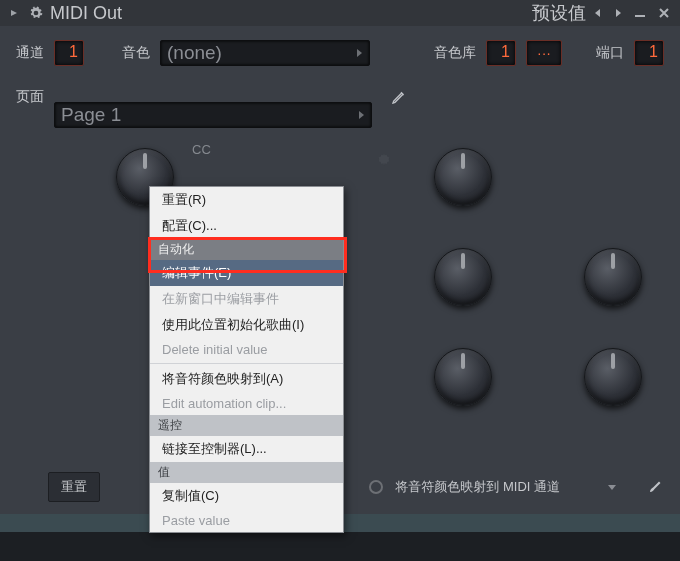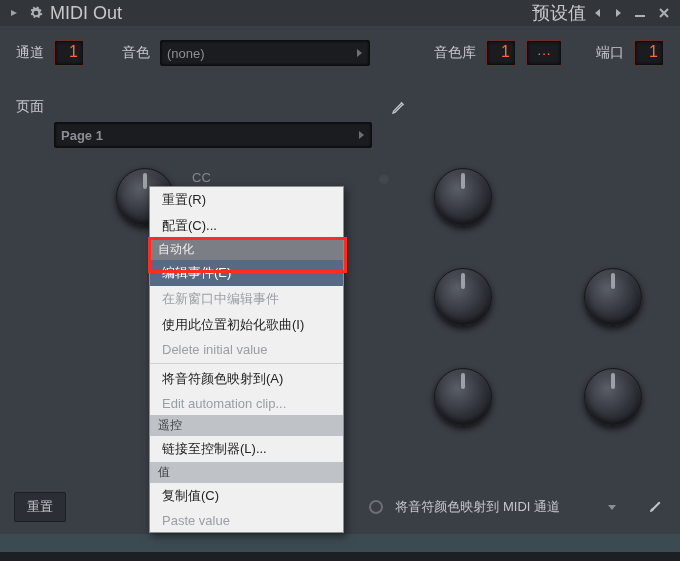--- a/index.html
+++ b/index.html
@@ -26,25 +26,25 @@
     color: #ff6a3c; font-size: 16px; text-align: right; padding: 2px 5px 0 0;
     border-radius: 2px; box-shadow: inset 0 0 4px #000;
   }
   .dotbox {
     width: 36px; height: 26px; background: #1a1c20; border: 1px solid #6a2e26;
     color: #ff6a3c; border-radius: 2px; display: flex; align-items: center; justify-content: center;
     box-shadow: inset 0 0 4px #000;
   }
   .dd {
     background: #1a1c20; height: 26px; border-radius: 2px; display: flex;
-    align-items: center; padding: 0 6px; color: #8b8e94; font-size: 13px;
+    align-items: center; padding: 0 6px; color: #8b8e94; font-size: 19px;
     border: 1px solid #0d0e10; box-shadow: inset 0 0 3px #000;
   }
   .dd-patch { width: 210px; justify-content: space-between; }
-  .dd-page { width: 318px; justify-content: space-between; margin-top: 56px; font-weight: bold; }
+  .dd-page { width: 318px; justify-content: space-between; margin-top: 36px; }
   .dd .tri { color: #6d7075; display: flex; }
   .edit-ico {
     margin-left: 6px; color: #bfc2c7; width: 22px; height: 22px; display: flex;
     align-items: center; justify-content: center;
   }
   .label { color: #c6c8cc; }
   
   .knob-area { position: relative; height: 310px; margin-top: 14px; }
   .knob {
     position: absolute; width: 58px; height: 58px; border-radius: 50%;
@@ -65,21 +65,21 @@
     position: absolute; width: 18px; height: 18px; color: #43474e;
   }
   .cc-label { position: absolute; color: #85898f; font-size: 13px; }
   
   .footer {
     display: flex; align-items: center; gap: 8px; padding: 8px 14px 12px 14px;
     background: #3a3e45; color: #c6c8cc; font-size: 13px;
   }
   .btn {
     background: #2b2e34; border: 1px solid #1c1e22; color: #c6c8cc;
-    padding: 5px 12px; font-size: 13px; border-radius: 2px;
+    padding: 5px 12px; font-size: 13px; border-radius: 2px; margin-left: 34px;
   }
   .radio-off {
     width: 14px; height: 14px; border-radius: 50%; border: 2px solid #6d7075;
     display: inline-block; vertical-align: middle;
   }
   .chev-down { color: #8b8e94; }
   .brush-ico { color: #bfc2c7; }
   
   .piano {
     height: 68px; background: #1c1f23; position: relative;
@@ -182,21 +182,21 @@
     </div>
     <span class="edit-ico">
       <svg width="16" height="16" viewBox="0 0 24 24" fill="none" stroke="#bfc2c7" stroke-width="2">
           <path d="M3 21l3-1 12-12-2-2L4 18l-1 3zM15 5l4 4"></path>
         </svg>
     </span>
   </div>
 
   <div class="knob-area">
     <div class="knob" style="left:100px; top:6px;"></div>
-    <span class="cc-label" style="left:176px; top:8px;">CC</span>
+    <span class="cc-label" style="left:176px; top:0px;">CC</span>
     <span class="cog" style="left:360px; top:10px;"><svg width="16" height="16" viewBox="0 0 24 24" fill="#43474e">
           <circle cx="12" cy="12" r="3"></circle>
           <path d="M12 2l1 3 3-1 1 3 3 1-1 3 1 3-3 1-1 3-3-1-1 3-1-3-3 1-1-3-3-1 1-3-1-3 3-1 1-3 3 1z"></path>
         </svg></span>
     <div class="knob" style="left:418px; top:6px;"></div>
     <div class="knob" style="left:418px; top:106px;"></div>
     <div class="knob" style="left:568px; top:106px;"></div>
     <div class="knob" style="left:418px; top:206px;"></div>
     <div class="knob" style="left:568px; top:206px;"></div>
   </div>

